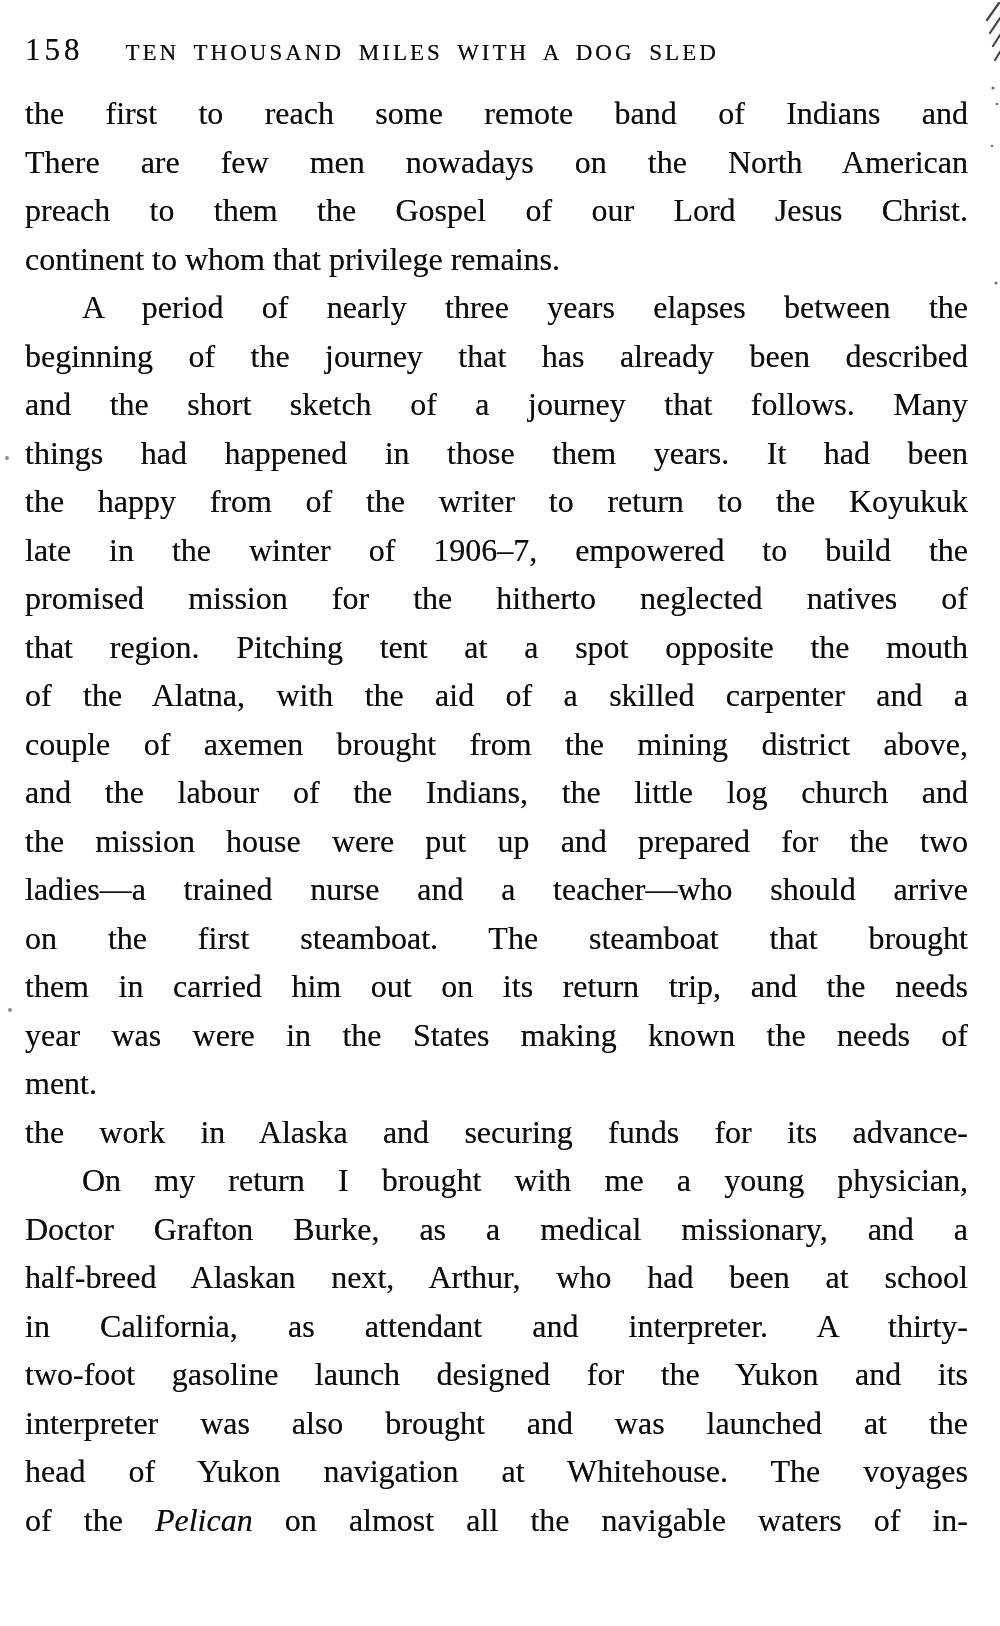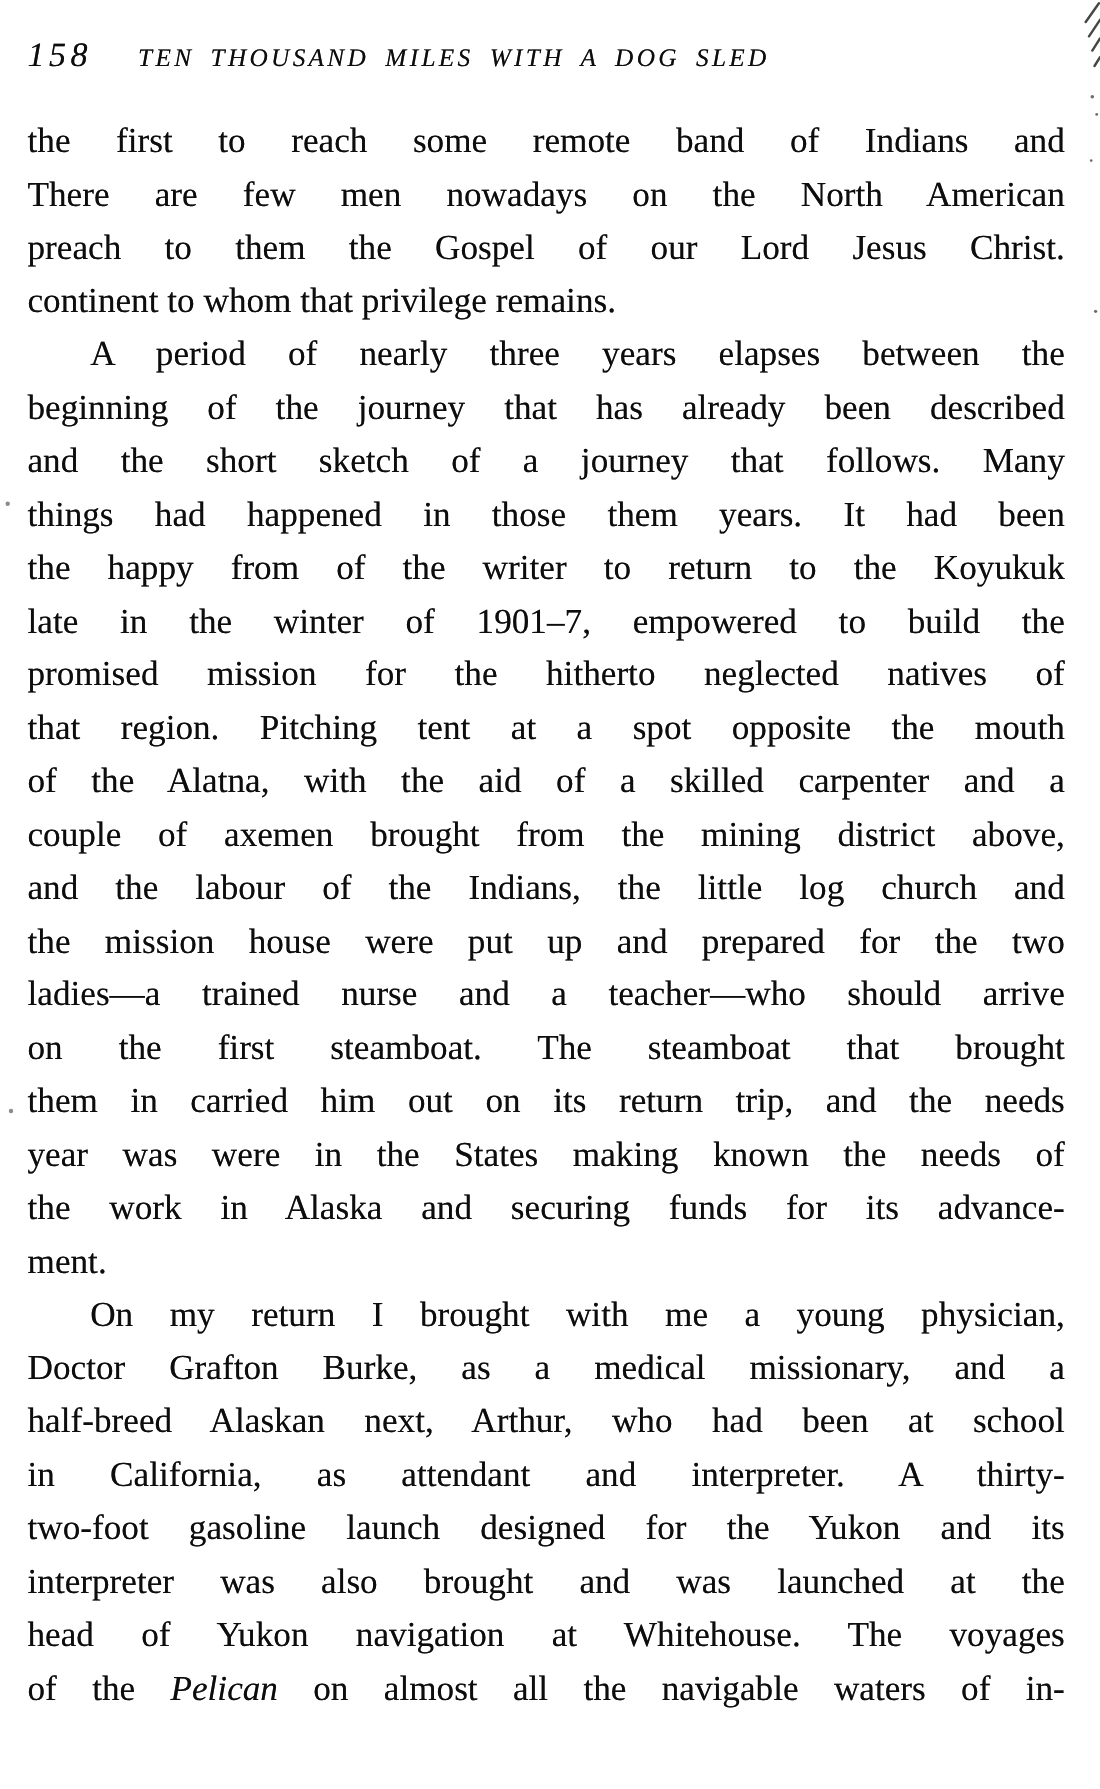--- a/index.html
+++ b/index.html
@@ -17,35 +17,34 @@
     inset: 0;
     padding: 30px 32px 0 25px;
     box-sizing: border-box;
   }
   .header {
     display: flex;
     align-items: baseline;
     gap: 42px;
     line-height: 40px;
     white-space: nowrap;
-    font-style: italic;
   }
   .page-number {
     font-size: 31px;
     letter-spacing: 4px;
     text-shadow: 0 0 0.6px rgba(10,10,10,.7);
   }
   .running-title {
     font-size: 23px;
     letter-spacing: 3px;
     word-spacing: 6px;
     text-shadow: 0 0 0.6px rgba(10,10,10,.7);
   }
   .body {
-    margin-top: 30px;
+    margin-top: 16px;
     width: 943px;
   }
   .paragraph { margin: 0; }
   .line {
     font-size: 32px;
     line-height: 48.5px;
     height: 48.5px;
     text-align: justify;
     text-align-last: justify;
     text-shadow: 0 0 0.6px rgba(10,10,10,.65);
@@ -81,33 +80,33 @@
         <div class="line">There are few men nowadays on the North American</div>
         <div class="line">preach to them the Gospel of our Lord Jesus Christ.</div>
         <div class="line par-end">continent to whom that privilege remains.</div>
       </div>
       <div class="paragraph">
         <div class="line indent">A period of nearly three years elapses between the</div>
         <div class="line">beginning of the journey that has already been described</div>
         <div class="line">and the short sketch of a journey that follows.  Many</div>
         <div class="line">things had happened in those them years.  It had been</div>
         <div class="line">the happy from of the writer to return to the Koyukuk</div>
-        <div class="line">late in the winter of 1901–7, empowered to build the</div>
+        <div class="line">late in the winter of 1906–7, empowered to build the</div>
         <div class="line">promised mission for the hitherto neglected natives of</div>
         <div class="line">that region.  Pitching tent at a spot opposite the mouth</div>
         <div class="line">of the Alatna, with the aid of a skilled carpenter and a</div>
         <div class="line">couple of axemen brought from the mining district above,</div>
         <div class="line">and the labour of the Indians, the little log church and</div>
         <div class="line">the mission house were put up and prepared for the two</div>
         <div class="line">ladies—a trained nurse and a teacher—who should arrive</div>
         <div class="line">on the first steamboat.  The steamboat that brought</div>
         <div class="line">them in carried him out on its return trip, and the needs</div>
         <div class="line">year was were in the States making known the needs of</div>
+        <div class="line par-end">ment.</div>
         <div class="line">the work in Alaska and securing funds for its advance-</div>
-        <div class="line par-end">ment.</div>
       </div>
       <div class="paragraph">
         <div class="line indent">On my return I brought with me a young physician,</div>
         <div class="line">Doctor Grafton Burke, as a medical missionary, and a</div>
         <div class="line">half-breed Alaskan next, Arthur, who had been at school</div>
         <div class="line">in California, as attendant and interpreter.  A thirty-</div>
         <div class="line">two-foot gasoline launch designed for the Yukon and its</div>
         <div class="line">interpreter was also brought and was launched at the</div>
         <div class="line">head of Yukon navigation at Whitehouse.  The voyages</div>
         <div class="line">of the <em>Pelican</em> on almost all the navigable waters of in-</div>

